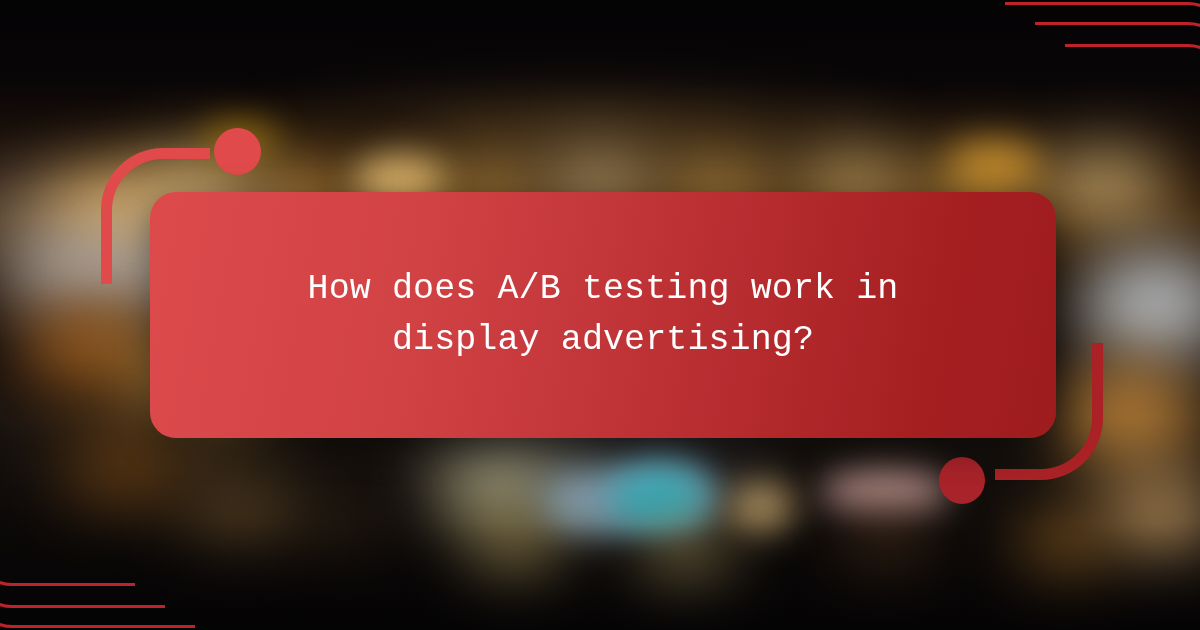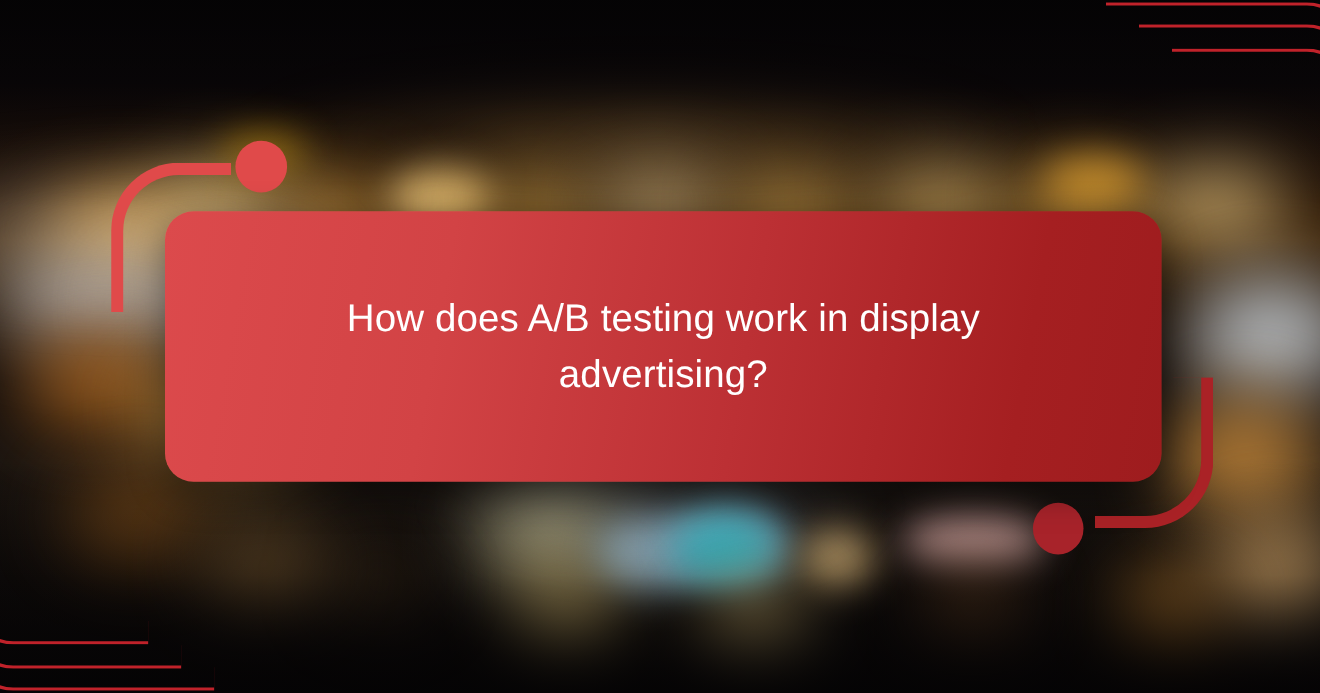--- a/index.html
+++ b/index.html
@@ -124,20 +124,21 @@
     padding: 0 86px;
   }
   #card-title {
     color: #ffffff;
     font-size: 35px;
     line-height: 1.47;
     font-weight: 400;
     text-align: center;
     letter-spacing: .1px;
     max-width: 640px;
+    font-family: Liberation Mono, monospace;
   }
 </style>
 </head>
 <body>
 
 <div id="stage">
 
   <div id="bg">
     <div id="bg-base"></div>
     <div id="bg-blobs">

